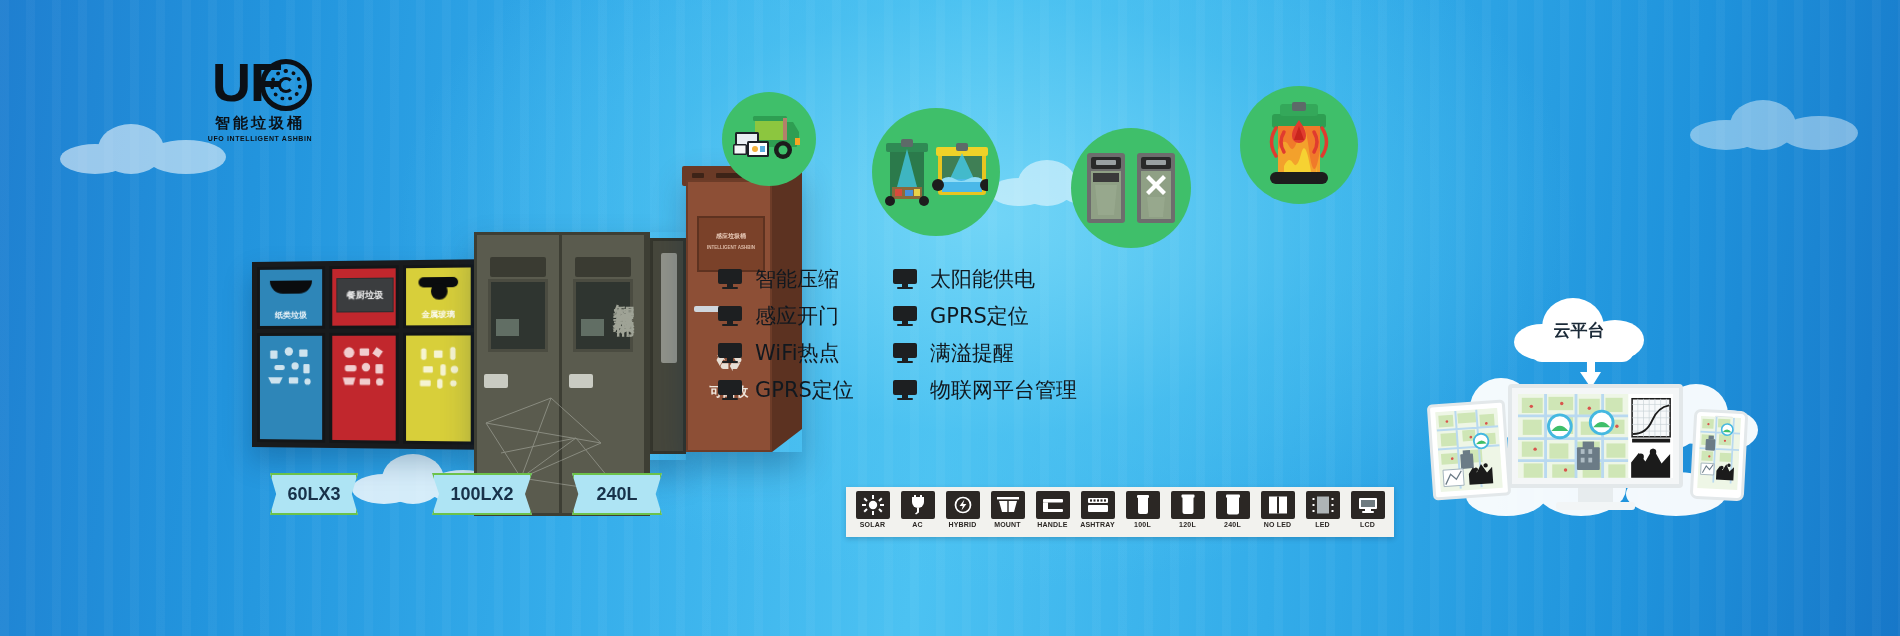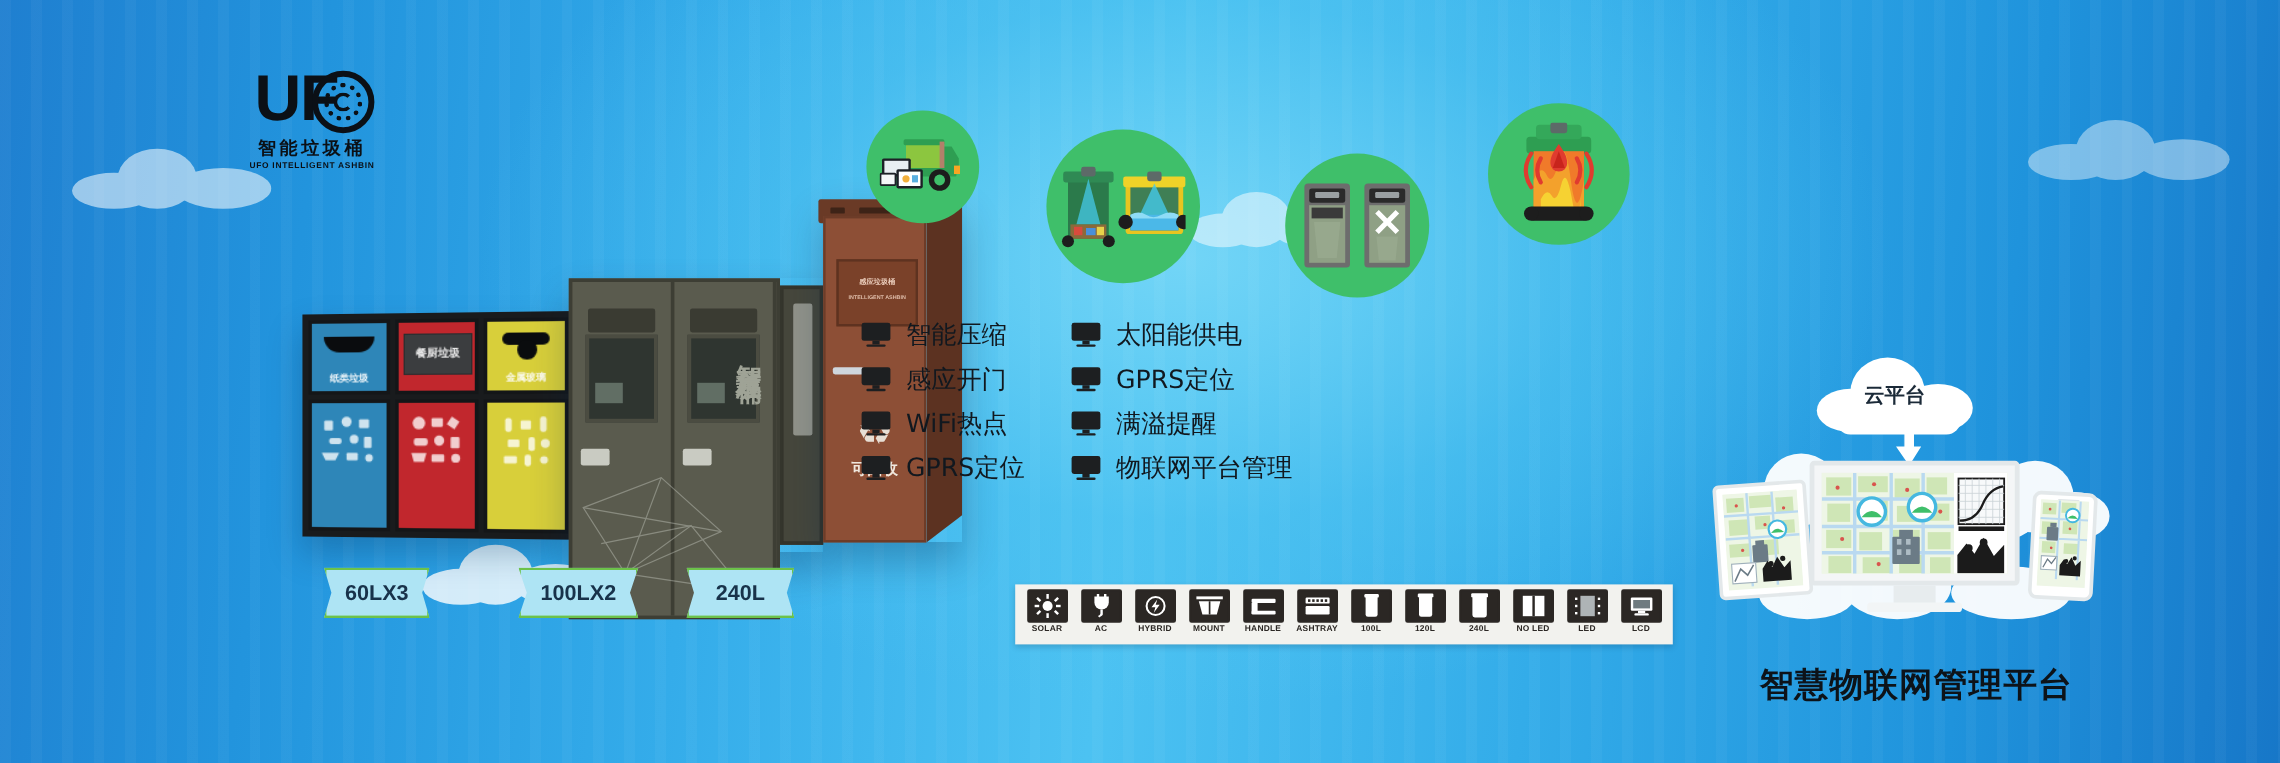--- a/index.html
+++ b/index.html
@@ -800,14 +800,13 @@
           <rect x="3" y="54" width="15" height="13" fill="#fff" stroke="#9fb0bb"></rect>
           <path d="M5 65l4-8 4 4 4-6" stroke="#6b7b86" stroke-width="1.2" fill="none"></path>
           <path d="M21 72V62l4-6 3 5 4-7 4 8 5-5v15z" fill="#1b1b1b"></path>
           <circle cx="27" cy="58" r="2" fill="#1b1b1b"></circle>
             <circle cx="35" cy="55" r="2" fill="#1b1b1b"></circle>
         </svg>
       </div>
     </div>
   </div>
 
-  <div id="ptitle">智慧物联网管理平台</div>
 </div>
 
 </body></html>

